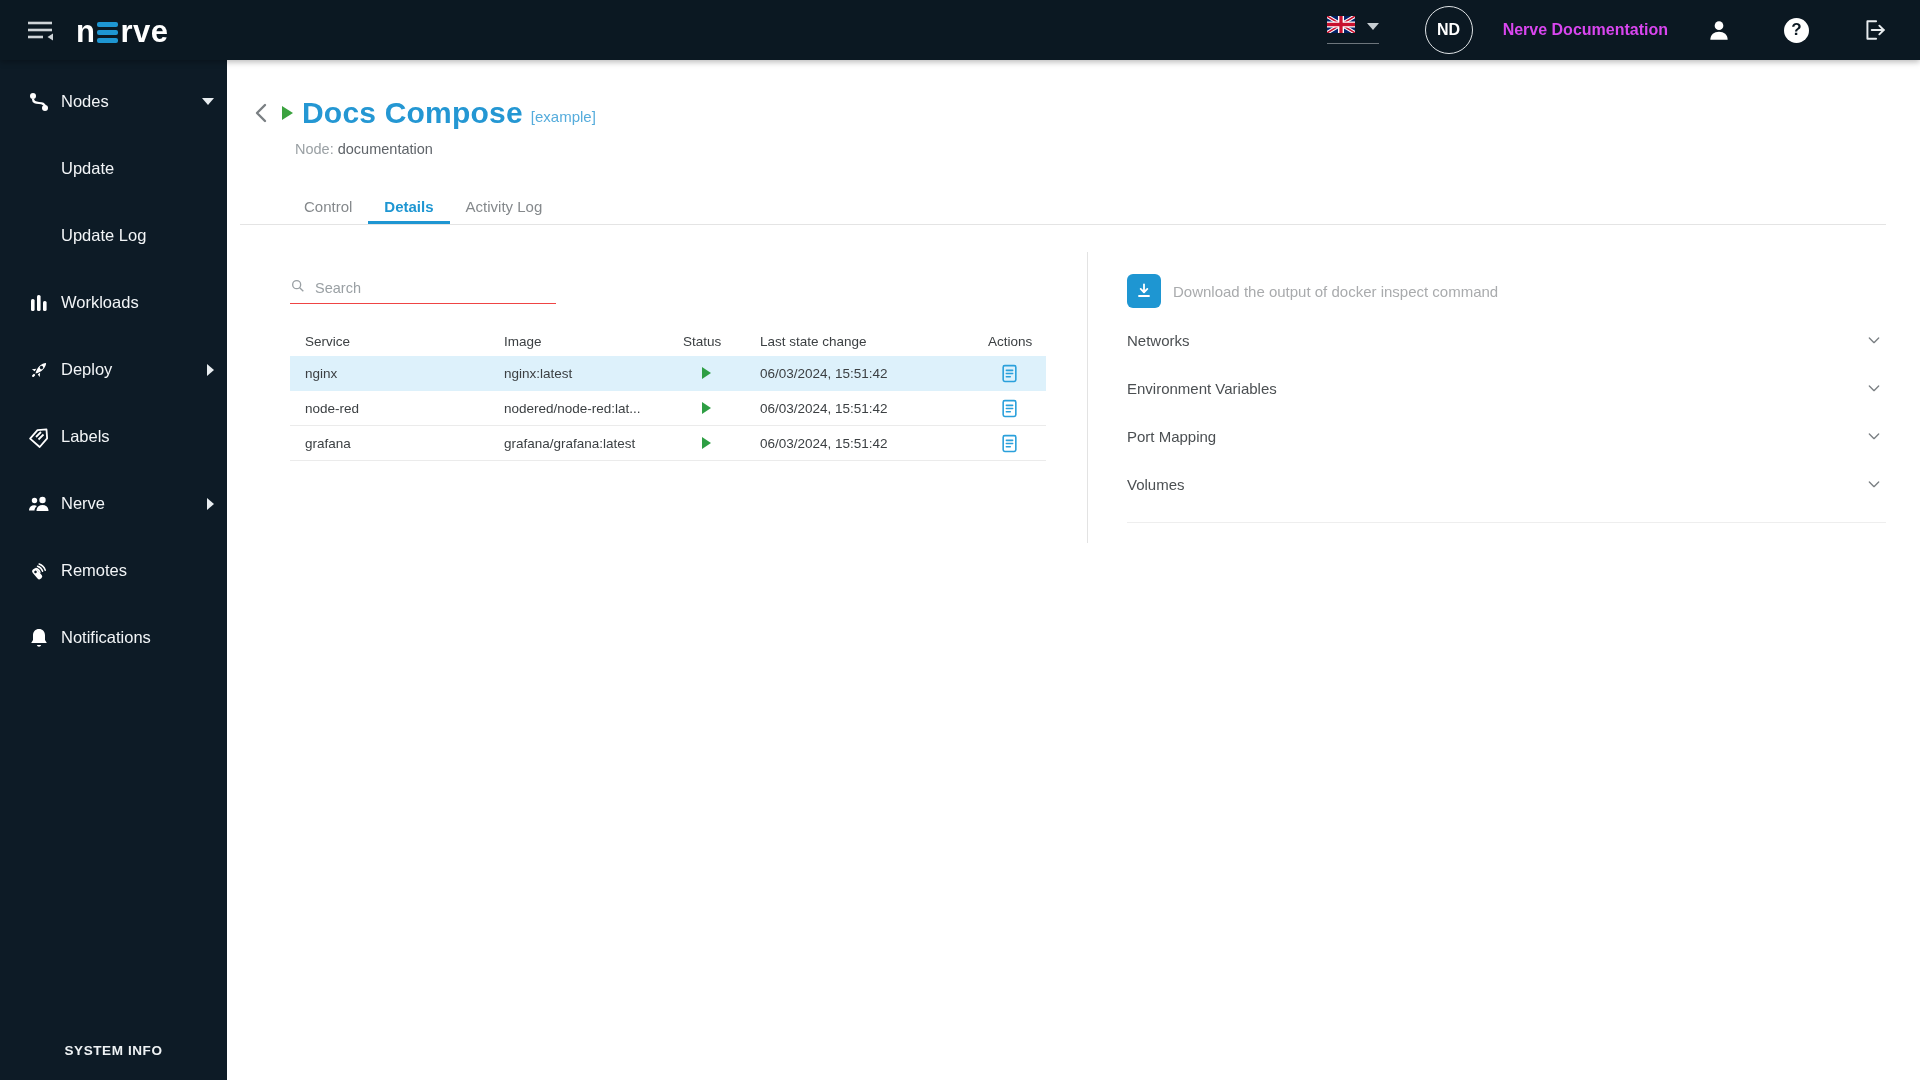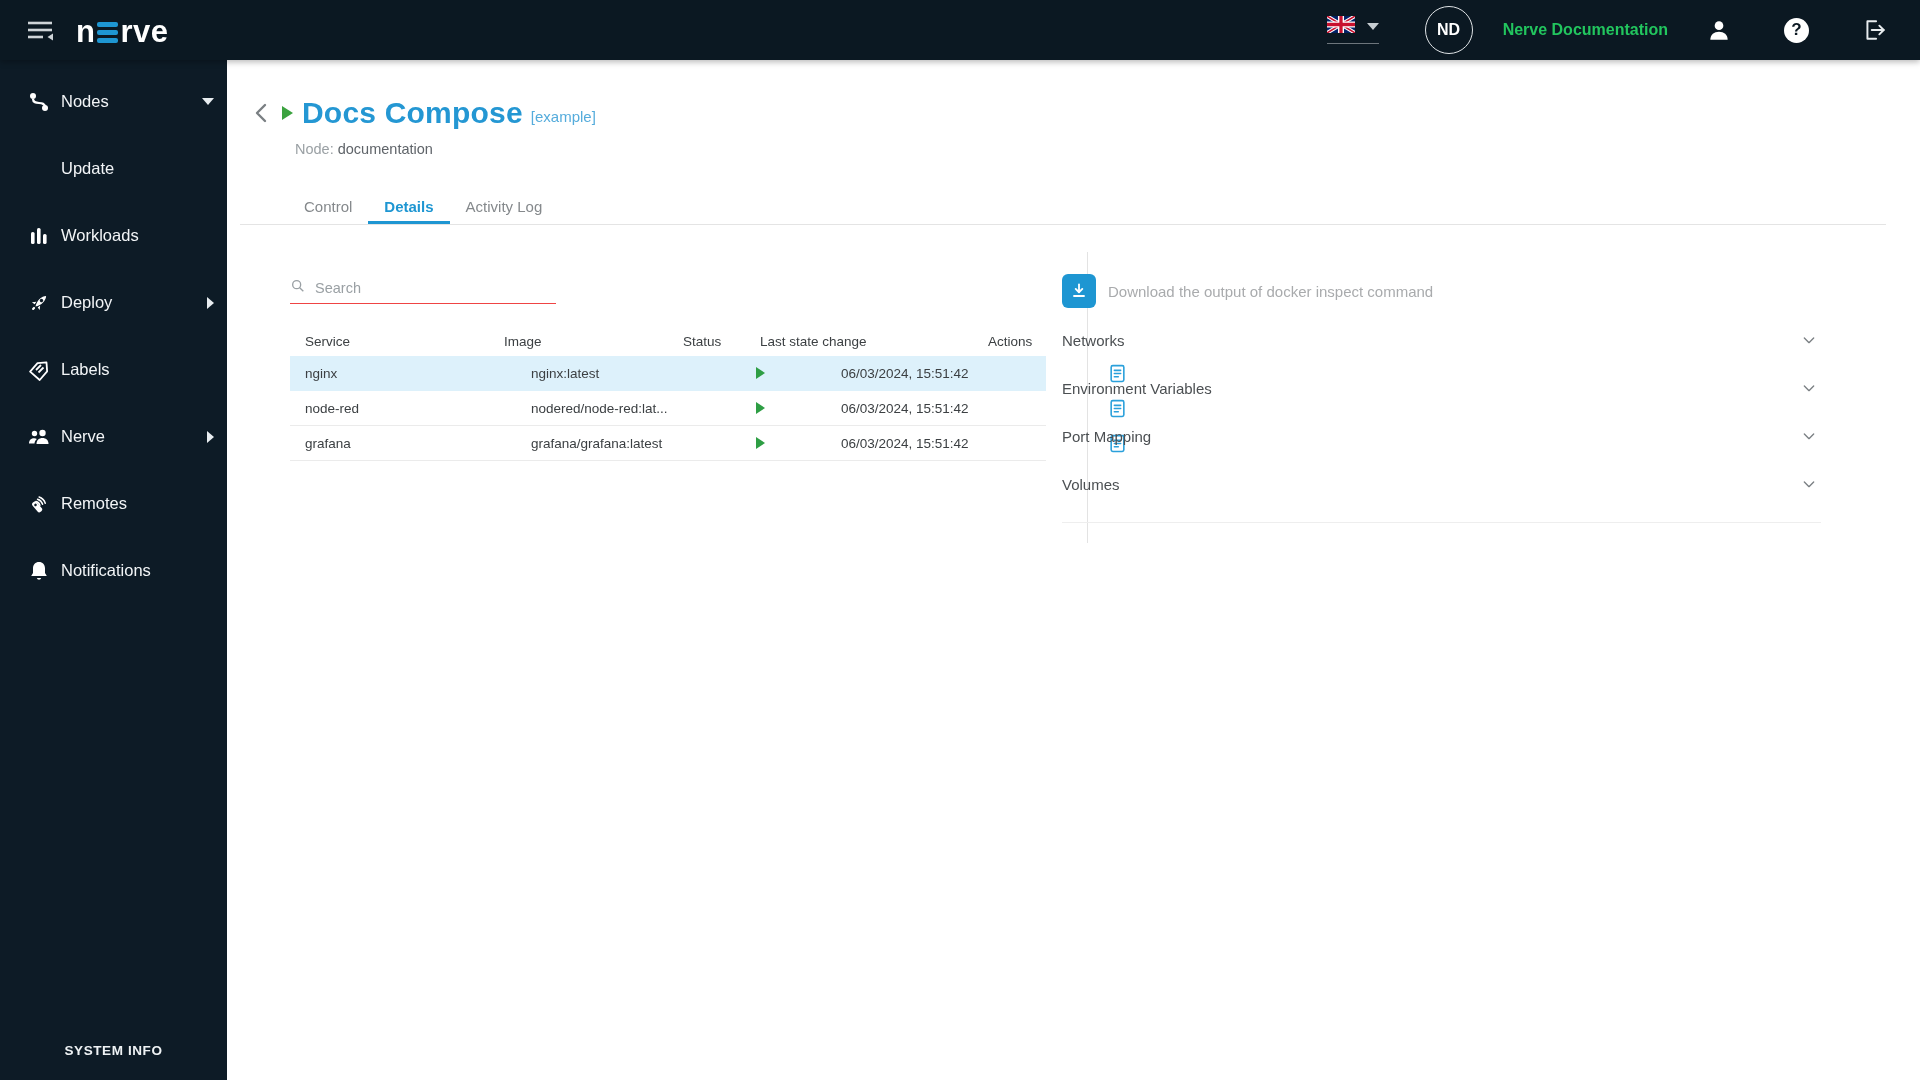--- a/index.html
+++ b/index.html
@@ -16,21 +16,21 @@
   .logo .ebars { display:flex; flex-direction:column; gap:3px; margin:0 2px 4px 2px; }
   .logo .ebars i { display:block; width:21px; height:5px; border-radius:2px; background:#1e96d2; }
   .tb-right { margin-left:auto; display:flex; align-items:center; }
   .flag-select { display:flex; align-items:center; gap:12px; padding-bottom:6px;
     border-bottom:1px solid #6d757c; cursor:pointer; margin-right:46px; }
   .caret-down-sm { width:0; height:0; border-left:6px solid transparent;
     border-right:6px solid transparent; border-top:7px solid #c7cdd2; }
   .avatar { width:48px; height:48px; border-radius:50%; border:1.5px solid #dfe3e6;
     color:#fff; font-size:16px; font-weight:bold; display:flex; align-items:center;
     justify-content:center; margin-right:30px; cursor:pointer; }
-  .account-name { color:#22c55e; font-size:16px; font-weight:bold; margin-right:38px; }
+  .account-name { color:#d946ef; font-size:16px; font-weight:bold; margin-right:38px; }
   .tb-icon { width:26px; height:26px; cursor:pointer; }
   .help-circle { width:25px; height:25px; border-radius:50%; background:#fff; color:#0b1822;
     font-weight:bold; font-size:17px; display:flex; align-items:center; justify-content:center;
     cursor:pointer; }
   .sp1{margin-right:52px;} .sp2{margin-right:53px;} .sp3{margin-right:32px;}
 
   
   .sidebar { position:absolute; left:0; top:60px; width:227px; height:1020px;
     background:#0d1b26; color:#f2f5f7; }
   .nav { padding-top:8px; }
@@ -68,31 +68,31 @@
   .left-panel { position:absolute; left:290px; top:272px; width:756px; }
   .search-row { width:266px; height:32px; display:flex; align-items:center; gap:9px;
     border-bottom:1px solid #ef4444; }
   .search-input { border:none; outline:none; flex:1; font-size:14.5px; color:#3c4043;
     font-family:"Liberation Sans", sans-serif; background:transparent; }
   .search-input::placeholder { color:#9aa0a4; }
   .svc-table { margin-top:22px; width:756px; font-size:13.5px; color:#3c4043; }
   .t-row { display:grid; grid-template-columns:199px 179px 77px 228px 73px; align-items:center; }
   .t-head { height:30px; font-size:13.5px; color:#3c4043; }
   .t-head .cell { padding-left:15px; }
-  .t-body .t-row { height:35px; border-bottom:1px solid #ebebeb; cursor:pointer;gap:27px; }
+  .t-body .t-row { height:35px; border-bottom:1px solid #ebebeb; cursor:pointer; }
   .t-body .t-row.selected { background:#ddf1fb; border-bottom-color:#ddf1fb; }
   .cell { padding-left:15px; white-space:nowrap; overflow:hidden; }
   .cell.c-status, .cell.c-actions { padding-left:0; display:flex; justify-content:center; }
   .play-sm { width:0; height:0; border-top:6px solid transparent; border-bottom:6px solid transparent;
     border-left:9px solid #2e9e44; }
   .doc-icon { width:17px; height:19px; cursor:pointer; }
 
   
   .v-divider { position:absolute; left:1087px; top:252px; width:1px; height:291px; background:#e3e3e3; }
-  .right-panel { position:absolute; left:1062px; top:266px; width:759px; }
+  .right-panel { position:absolute; left:1127px; top:266px; width:759px; }
   .download-row { display:flex; align-items:center; height:50px; }
   .download-btn { width:34px; height:34px; border-radius:6px; background:#1e96d2; border:none;
     display:flex; align-items:center; justify-content:center; cursor:pointer; }
   .download-label { margin-left:12px; font-size:15px; color:#a9abad; }
   .acc-row { height:48px; display:flex; align-items:center; justify-content:space-between;
     cursor:pointer; }
   .acc-label { font-size:15px; color:#4b4f52; }
   .chev { width:16px; height:16px; margin-right:4px; }
   .rp-bottom-divider { margin-top:14px; width:759px; height:1px; background:#eeeeee; }
 </style>
@@ -167,20 +167,23 @@
         </svg>
       </span>
       <span>Nodes</span>
       <span class="nav-caret-down"></span>
     </div>
 
     <div class="nav-item sub">
       <span>Update</span>
     </div>
 
+    <div class="nav-item sub">
+      <span>Update Log</span>
+    </div>
 
     <div class="nav-item">
       <span class="nicon">
         <svg viewBox="0 0 24 24" width="24" height="24">
           <rect x="4" y="8" width="3.6" height="12" rx="1.6" fill="#fff"></rect>
           <rect x="10" y="4" width="3.6" height="16" rx="1.6" fill="#fff"></rect>
           <rect x="16" y="10" width="3.6" height="10" rx="1.6" fill="#fff"></rect>
         </svg>
       </span>
       <span>Workloads</span>

